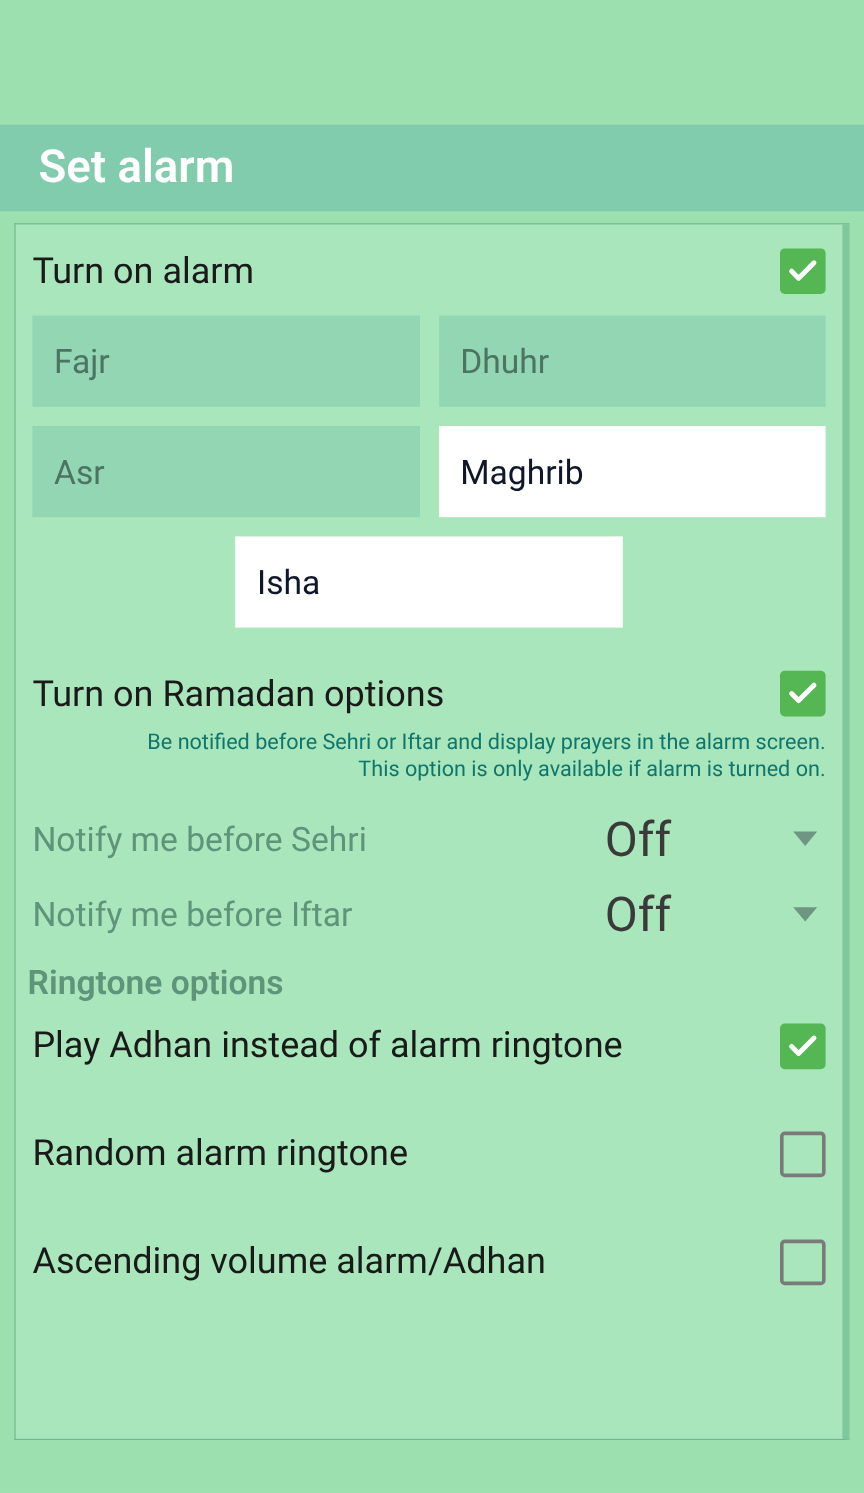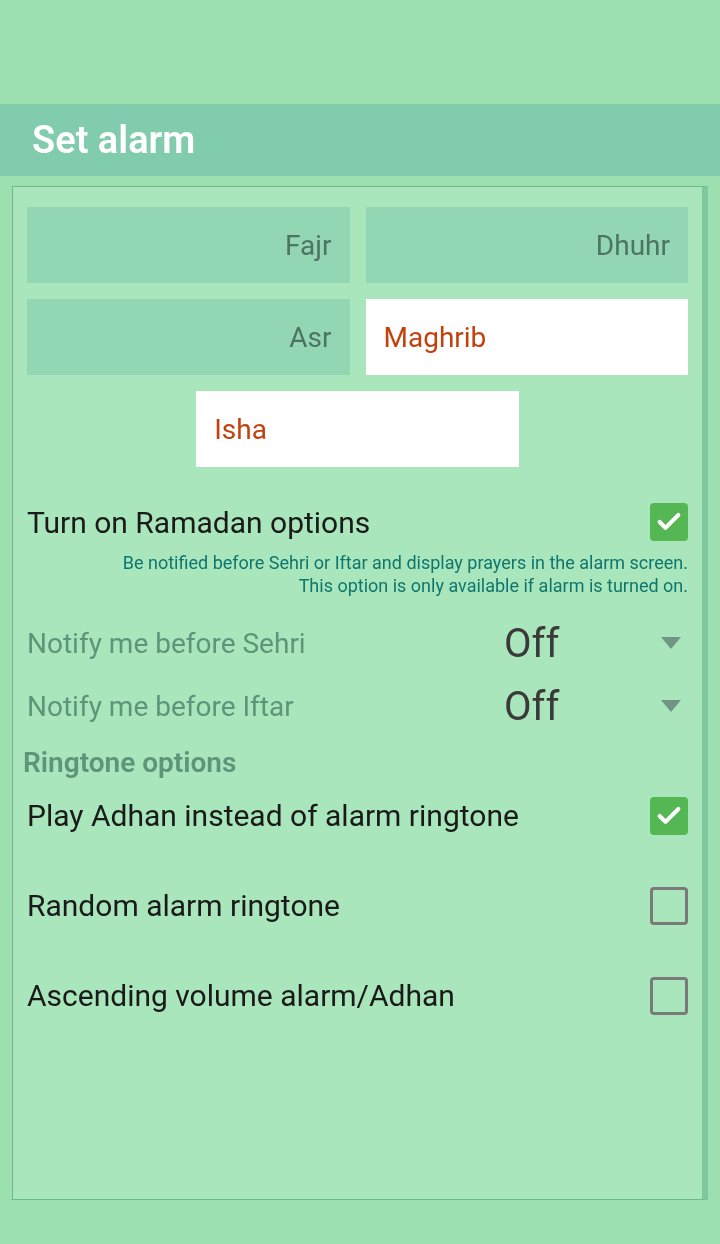--- a/index.html
+++ b/index.html
@@ -91,25 +91,24 @@
     flex: 0 0 calc(50% - 8px);
     height: 76px;
     display: flex;
     align-items: center;
     padding: 0 18px;
     font-size: 28px;
   }
   .prayer-btn.on {
     background: #92d6b4;
     color: #4d7463;
-    justify-content: flex-end;
   }
   .prayer-btn.off {
     background: #ffffff;
-    color: #c2410c;
+    color: #0f172a;
   }
   .prayer-btn.last {
     flex: 0 0 calc(50% - 8px);
   }
 
   
   .dd-row {
     display: flex;
     align-items: center;
     margin-bottom: 16px;
@@ -142,20 +141,28 @@
 <body>
 
 <div class="status-bar"></div>
 
 <div class="header">
   <div class="header-title">Set alarm</div>
 </div>
 
 <div class="dialog">
 
+  <div class="row">
+    <div class="primary-label">Turn on alarm</div>
+    <div class="chk checked">
+      <svg width="28" height="28" viewBox="0 0 24 24">
+          <path fill="none" stroke="#ffffff" stroke-width="3.5" stroke-linecap="round" stroke-linejoin="round" d="M4 12l5 5 11-11"></path>
+        </svg>
+    </div>
+  </div>
 
   <div class="prayer-grid">
       <div class="prayer-btn on">
         <span>Fajr</span>
       </div>
       <div class="prayer-btn on">
         <span>Dhuhr</span>
       </div>
       <div class="prayer-btn on">
         <span>Asr</span>

